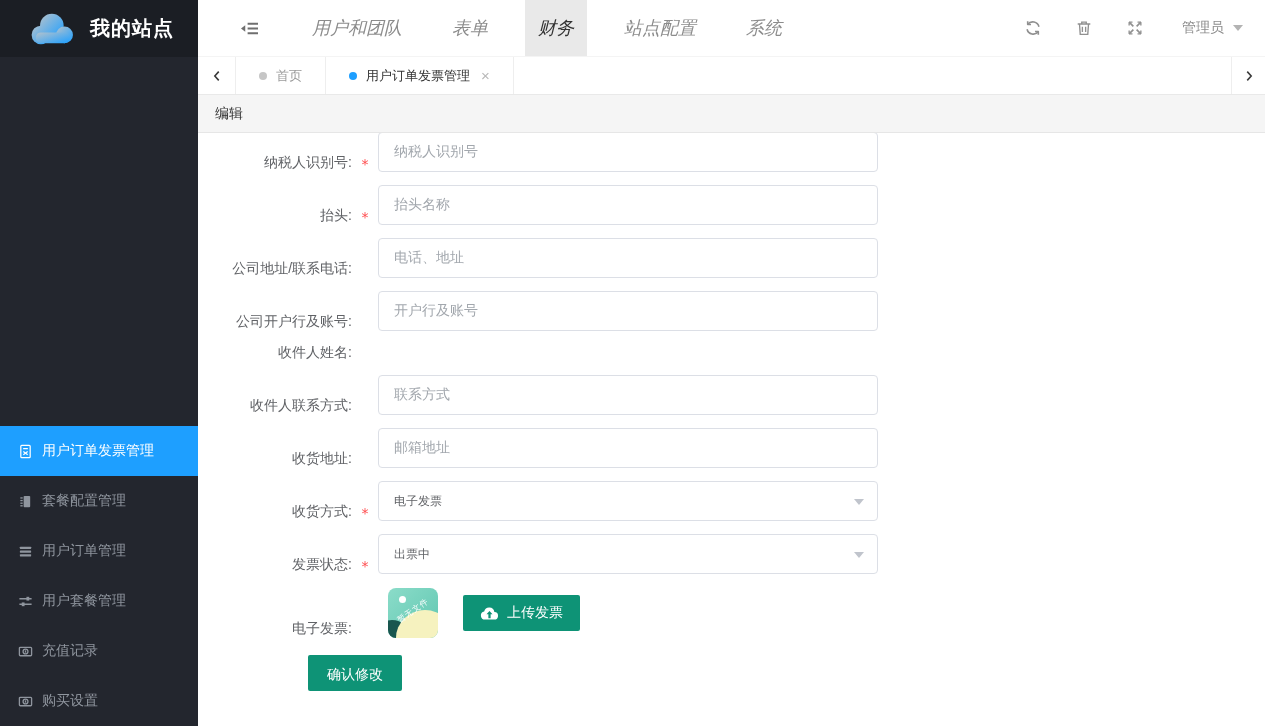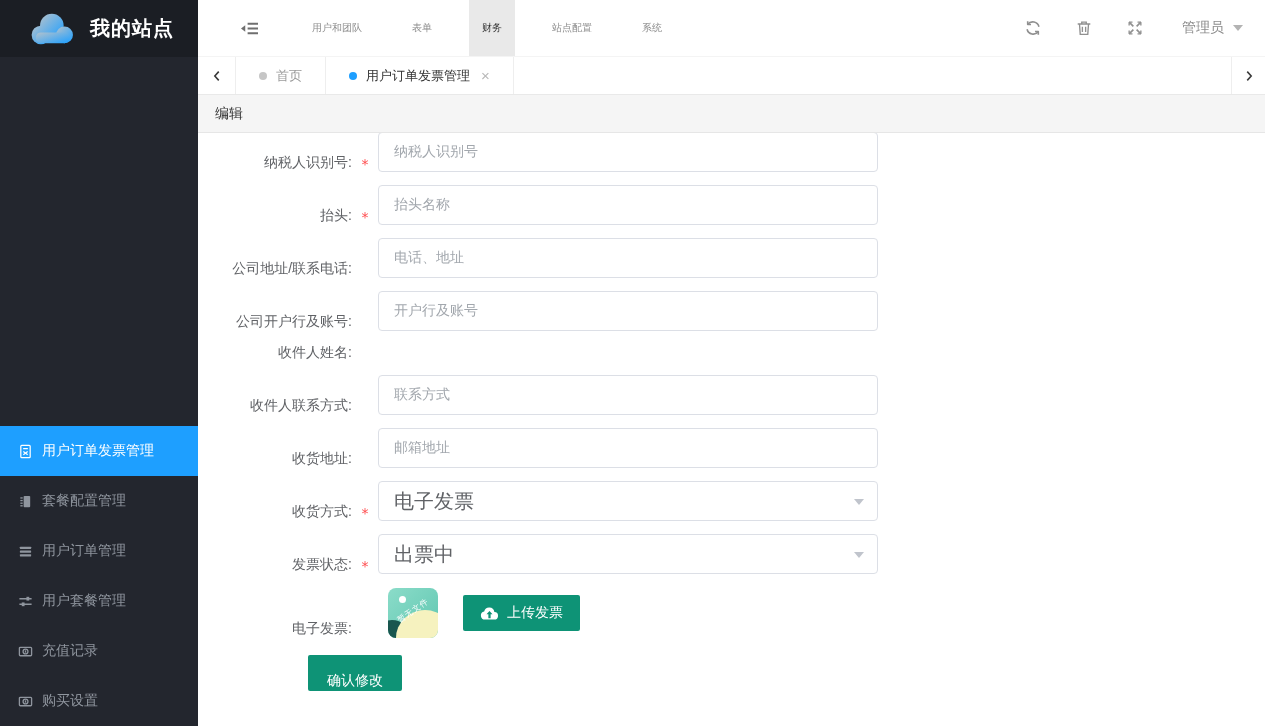--- a/index.html
+++ b/index.html
@@ -18,21 +18,21 @@
   .side-icon svg{width:15px;height:15px;}
 
   
   .main{flex:1;min-width:0;display:flex;flex-direction:column;}
 
   
   .topbar{height:57px;flex:none;display:flex;align-items:stretch;background:#fff;border-bottom:1px solid #f4f4f4;box-sizing:border-box;}
   .collapse-btn{margin-left:42px;display:flex;align-items:center;cursor:pointer;}
   .collapse-btn svg{width:19px;height:17px;}
   .topnav{display:flex;margin-left:28px;}
-  .nav-item{display:flex;align-items:center;padding:16px 13px;margin:0 12px;color:#8c8c8c;font-size:10px;cursor:pointer;}
+  .nav-item{display:flex;align-items:center;padding:16px 13px;margin:0 12px;color:#8c8c8c;font-size:18px;cursor:pointer;font-style:italic;}
   .nav-item.active{background:#e9e9e9;color:#333;}
   .topbar-right{margin-left:auto;display:flex;align-items:stretch;}
   .action-btn{width:51px;display:flex;align-items:center;justify-content:center;cursor:pointer;}
   .action-btn svg{width:18px;height:18px;}
   .user-drop{display:flex;align-items:center;gap:9px;padding:0 22px;color:#8c8c8c;font-size:14px;cursor:pointer;}
   .caret{width:0;height:0;border-left:5px solid transparent;border-right:5px solid transparent;border-top:6px solid #b3b3b3;display:inline-block;}
 
   
   .tabbar{height:38px;flex:none;display:flex;align-items:stretch;background:#fff;border-bottom:1px solid #e9e9e9;box-sizing:border-box;}
   .tab-nav-btn{width:37px;flex:none;display:flex;align-items:center;justify-content:center;border-right:1px solid #eee;cursor:pointer;}
@@ -53,38 +53,38 @@
   .form-row{display:flex;align-items:flex-end;margin-top:13px;}
   .form-row.first{margin-top:-1px;}
   .form-row.upload-row{margin-top:14px;}
   .row-label{width:154px;flex:none;text-align:right;font-size:14px;color:#606266;}
   .row-star{width:26px;flex:none;text-align:center;font-size:14px;color:#ff4d4f;font-family:"DejaVu Sans",sans-serif;}
   .text-input{width:500px;height:40px;box-sizing:border-box;border:1px solid #dcdfe6;border-radius:4px;
               padding:0 15px;font-size:14px;color:#606266;outline:none;background:#fff;
               font-family:Liberation Mono, monospace;}
   .text-input::placeholder{color:#a2a7ad;opacity:1;}
   .select{position:relative;width:500px;height:40px;box-sizing:border-box;border:1px solid #dcdfe6;border-radius:4px;
-          display:flex;align-items:center;padding:0 15px;font-size:20px;color:#606266;cursor:pointer;background:#fff;}
+          display:flex;align-items:center;padding:0 15px;font-size:12px;color:#606266;cursor:pointer;background:#fff;}
   .select-caret{position:absolute;right:13px;top:17px;width:0;height:0;
                 border-left:5px solid transparent;border-right:5px solid transparent;border-top:6px solid #c0c4cc;}
 
   .upload-wrap{display:flex;align-items:center;}
   .thumb{width:50px;height:50px;border-radius:8px;margin-left:10px;position:relative;overflow:hidden;
          background:linear-gradient(135deg,#8bdcc9,#5fc6b0);flex:none;cursor:pointer;}
   .thumb .sun{position:absolute;left:11px;top:8px;width:7px;height:7px;border-radius:50%;background:#ffffff;}
   .thumb .hill-dark{position:absolute;left:-14px;bottom:-18px;width:36px;height:36px;border-radius:50%;background:#19564f;}
   .thumb .hill-light{position:absolute;right:-16px;bottom:-28px;width:58px;height:56px;border-radius:50%;background:#f6f2bf;}
   .thumb .nofile{position:absolute;left:2px;top:17px;width:46px;text-align:center;color:#fff;font-size:8px;
                  transform:rotate(-35deg);letter-spacing:1px;}
   .upload-btn{margin-left:25px;height:36px;padding:0 17px;border:none;border-radius:2px;background:#0e9376;color:#fff;
               font-size:14px;display:flex;align-items:center;gap:8px;cursor:pointer;
               font-family:"Liberation Sans","DejaVu Sans",sans-serif;}
   .upload-btn svg{width:19px;height:15px;}
 
-  .submit-btn{margin-left:110px;margin-top:17px;height:36px;padding:17px 19px;border:none;border-radius:2px;
+  .submit-btn{margin-left:110px;margin-top:17px;height:36px;padding:11px 19px;border:none;border-radius:2px;
               background:#0e9376;color:#fff;font-size:14px;cursor:pointer;display:block;
               font-family:"Liberation Sans","DejaVu Sans",sans-serif;}
 </style>
 </head>
 <body>
 
 <div class="app">
 
   <aside class="sidebar">
     <div class="logo">

